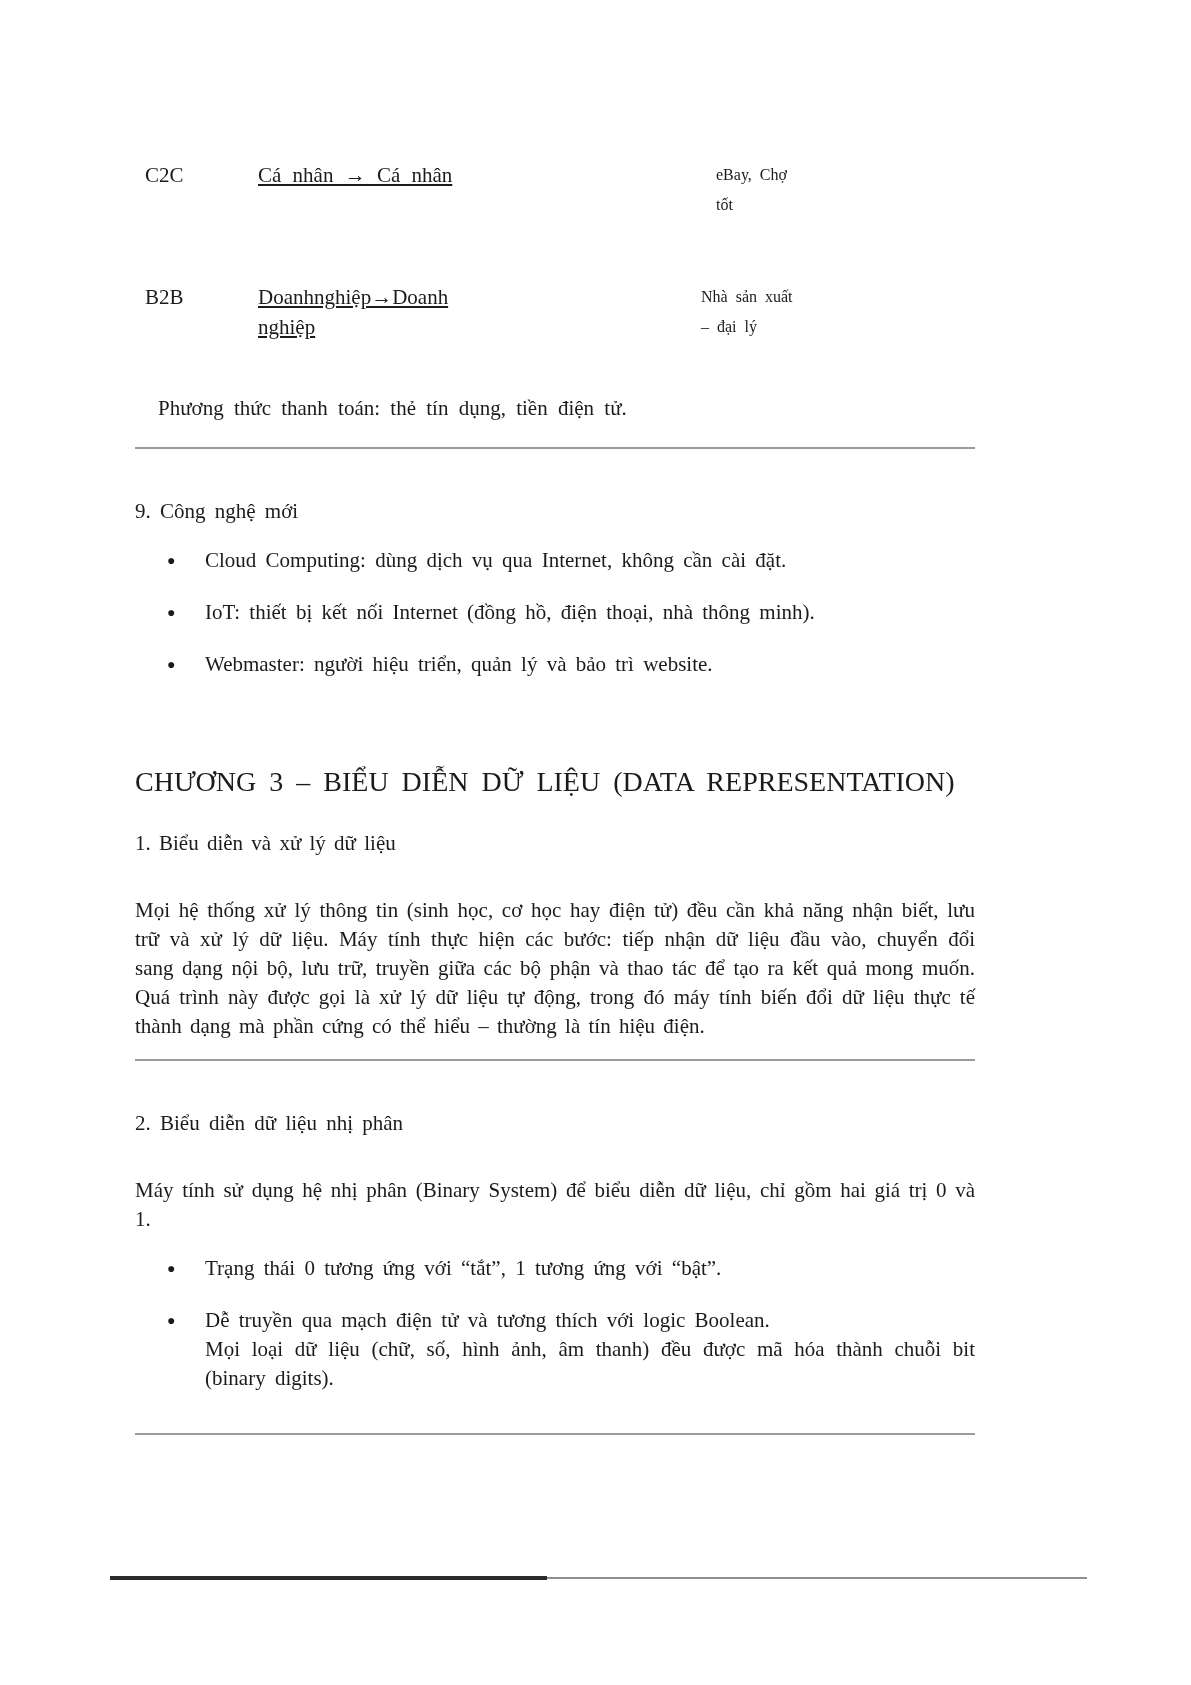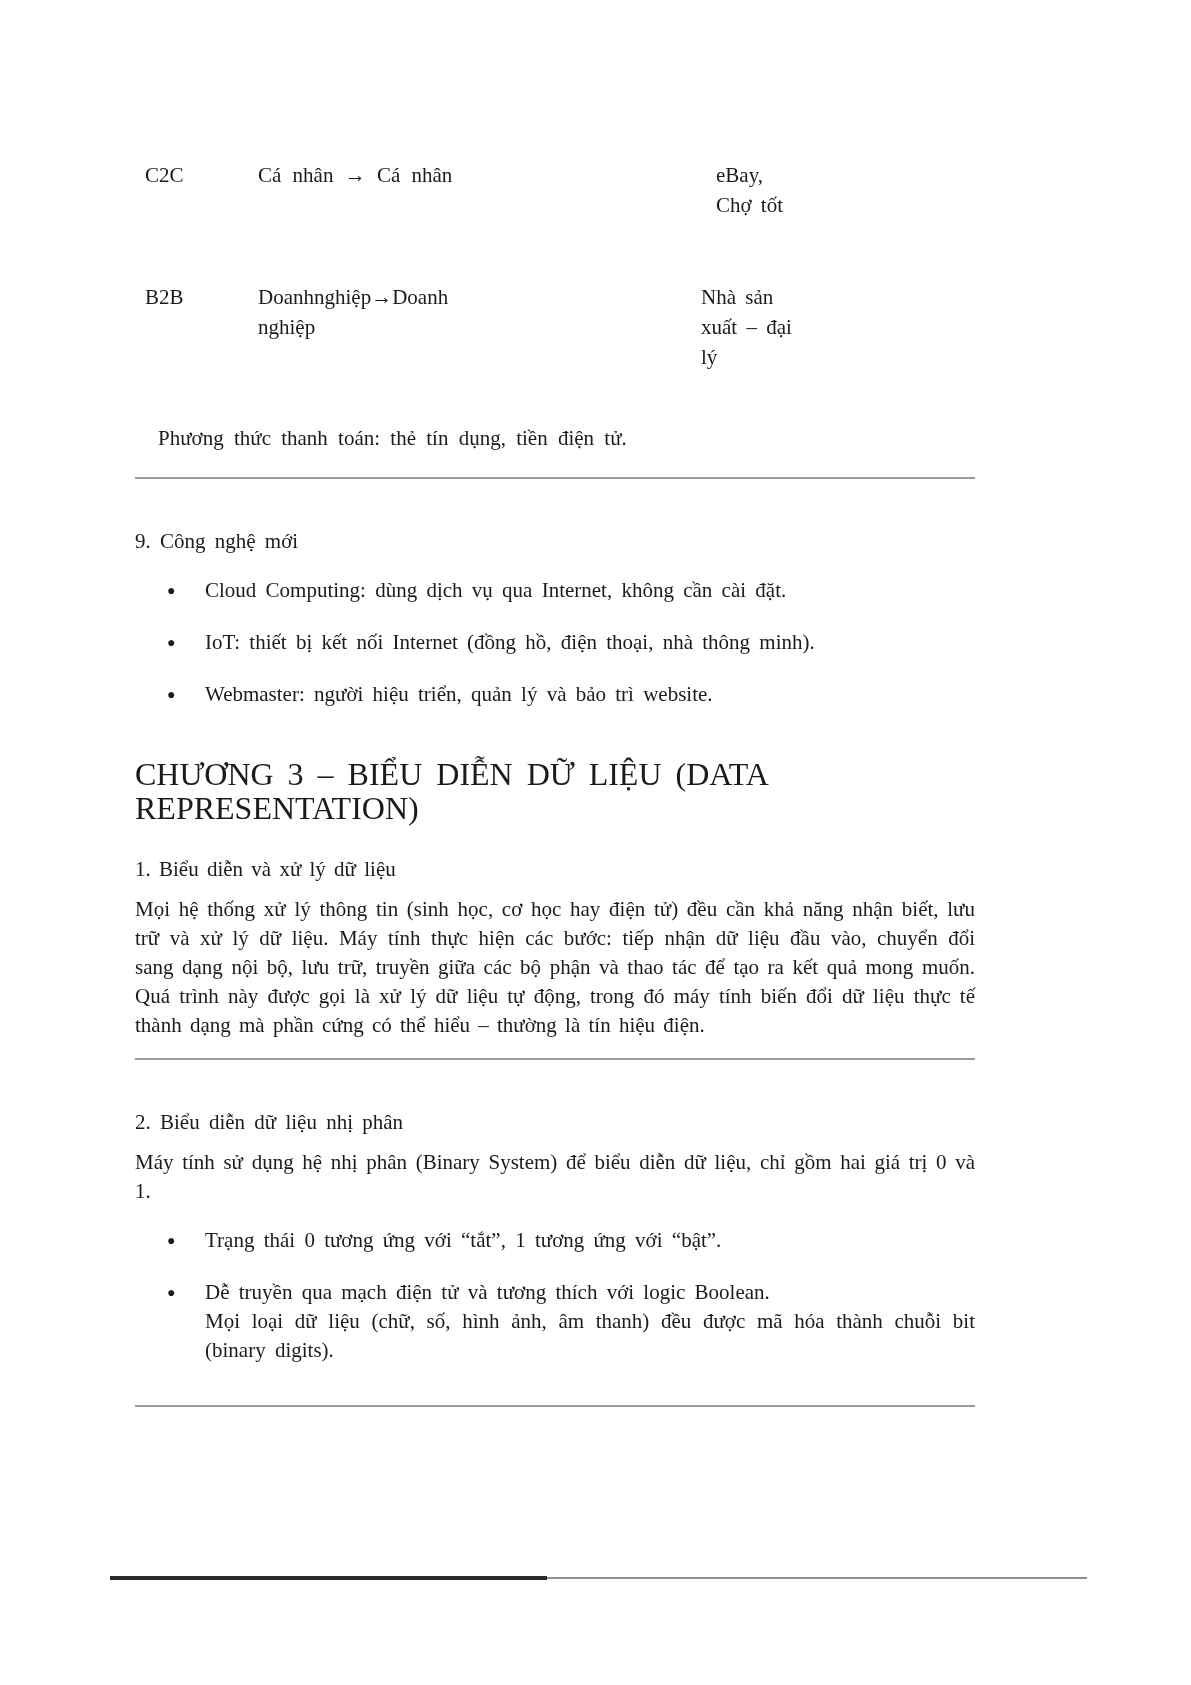--- a/index.html
+++ b/index.html
@@ -19,22 +19,22 @@
     padding: 160px 216px 0 135px;
   }
   .body-text {
     font-size: 21px;
     line-height: 29px;
   }
   
   .bm-table { display: grid; grid-template-columns: 113px 330px 1fr; row-gap: 62px; padding-left: 10px; }
   .bm-row { display: contents; }
   .bm-code { font-size: 21px; line-height: 30px; }
-  .bm-map  { font-size: 21px; line-height: 30px; max-width: 250px; word-spacing: 6px; }
-  .bm-ex   { font-size: 21px; line-height: 30px; max-width: 210px; padding-left: 113px; word-spacing: 4px; }
+  .bm-map  { font-size: 21px; line-height: 30px; max-width: 250px; word-spacing: 6px; text-decoration: underline; }
+  .bm-ex   { font-size: 16px; line-height: 30px; max-width: 210px; padding-left: 113px; word-spacing: 4px; }
   .bm-ex.first { padding-left: 128px; }
 
   .payment { margin-top: 52px; word-spacing: 5px; margin-left: 23px; }
 
   hr.rule {
     border: none;
     border-top: 2px solid #9a9a9a;
     height: 0;
     width: 100%;
   }
@@ -56,31 +56,31 @@
     flex: 0 0 auto;
     width: 70px;
     padding-left: 32px;
     font-size: 14px;
     line-height: 29px;
   }
   .bullet-text { flex: 1 1 auto; text-align: justify; }
   .multiline { white-space: pre-line; }
 
   .chapter-heading {
-    margin-top: 48px;
-    font-size: 32px;
+    margin-top: 86px;
+    font-size: 28px;
     line-height: 34px;
     font-weight: normal;
     word-spacing: 6px;
   }
 
   .sub-title { margin-top: 30px; word-spacing: 3px; }
 
   .para {
-    margin-top: 11px;
+    margin-top: 38px;
     text-align: justify;
     word-spacing: 3px;
   }
 
   .bottom-bars { position: absolute; left: 0; bottom: 0; width: 1191px; height: 6px; }
   .bar-dark {
     position: absolute; left: 110px; bottom: 0;
     width: 437px; height: 4px; background: #2a2a2a;
   }
   .bar-light {

